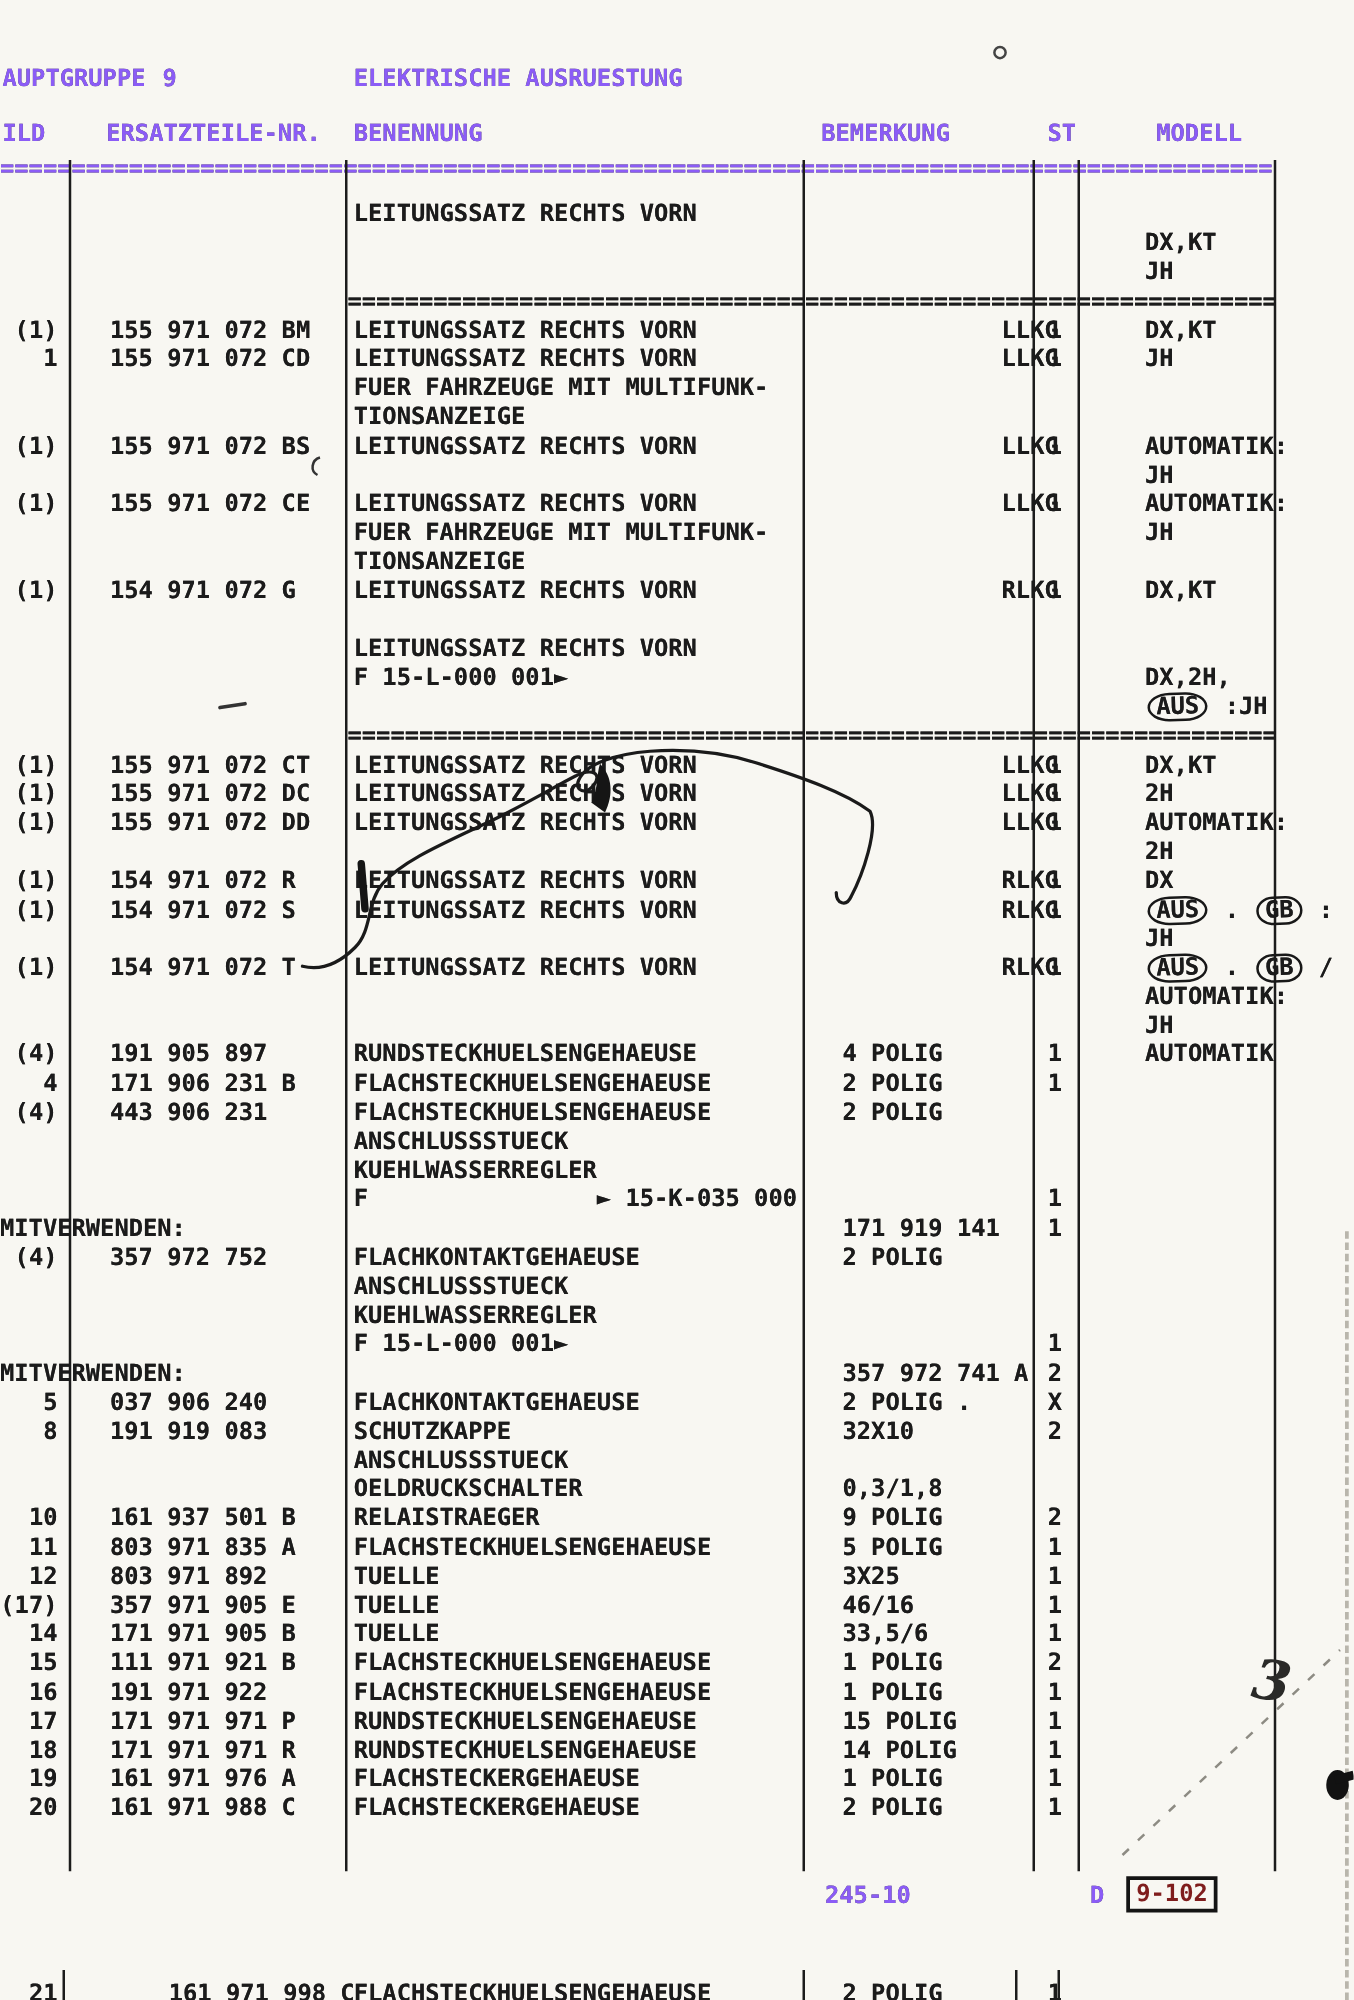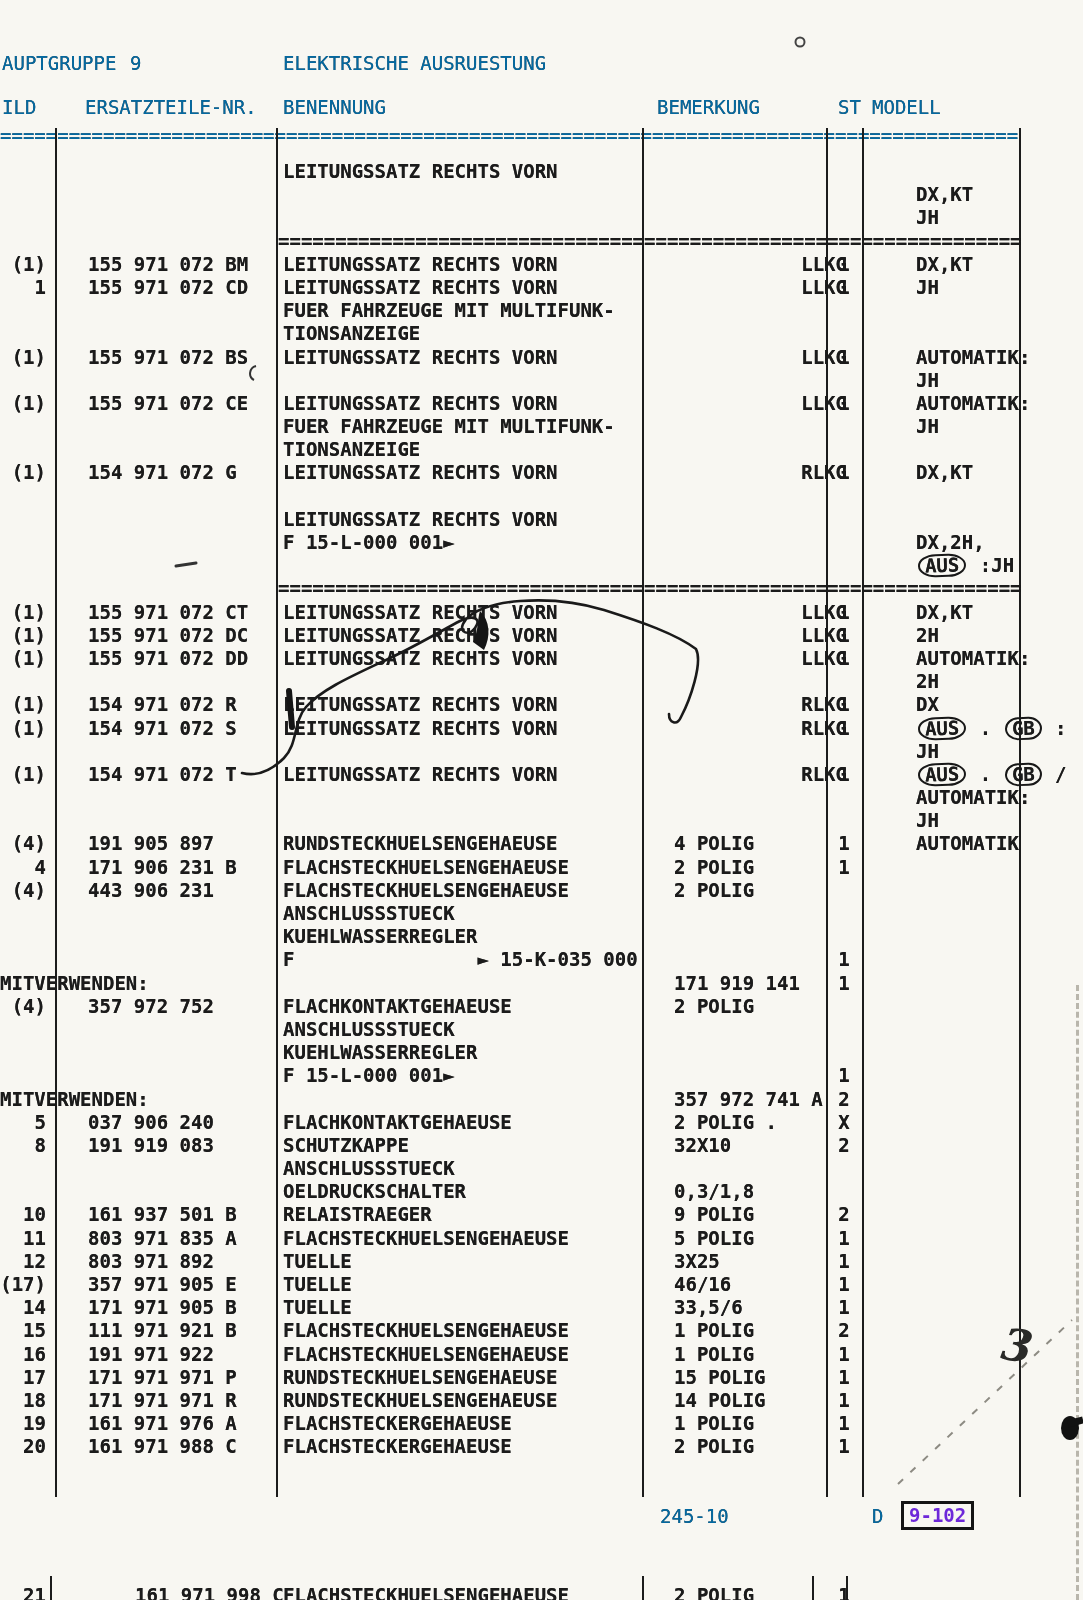--- a/index.html
+++ b/index.html
@@ -2,22 +2,22 @@
 <html><head>
 <meta charset="utf-8">
 <style>
   html,body{margin:0;padding:0;}
   body{
     width:1083px;height:1600px;position:relative;overflow:hidden;
     background:#f8f7f2;
     font-family:"DejaVu Sans Mono","DejaVu Sans",monospace;
   }
   .txt{
-    position:absolute;font-weight:400;font-size:19px;line-height:23px;
-    white-space:pre;color:#0369a1;letter-spacing:0;
+    position:absolute;font-weight:700;font-size:19px;line-height:23px;
+    white-space:pre;color:#8b5cf6;letter-spacing:0;
     text-shadow:0 0 .5px rgba(20,20,20,.8);
   }
   
   #rows{position:absolute;top:160px;left:0;width:1083px;}
   .row{position:relative;height:23.2px;}
   .cell{
     position:absolute;top:0;font-weight:700;font-size:19px;line-height:23px;
     white-space:pre;color:#1b1b1b;text-shadow:0 0 .5px rgba(20,20,20,.8);
   }
   .c-ild{left:0;width:46px;text-align:right;}
@@ -32,21 +32,21 @@
   .oval{
     display:inline-block;border:2.5px solid #181818;border-radius:55%/75%;
     padding:0 5px;margin:0 2px;line-height:19px;transform:rotate(-1.5deg);
   }
   .vrule{position:absolute;width:2px;background:#1c1c1c;top:128px;height:1369px;}
   .stub{position:absolute;width:2px;background:#1c1c1c;top:1576px;height:24px;}
   #cutrow{position:absolute;top:1584px;left:0;width:1083px;height:16px;}
   #cutrow .c-nr{left:135px;}
   .pagebox{
     position:absolute;border:3px solid #141414;padding:0 5px;
-    font-weight:700;font-size:19px;line-height:23px;color:#6d28d9;white-space:pre;
+    font-weight:700;font-size:19px;line-height:23px;color:#7f1d1d;white-space:pre;
   }
   #note3{
     position:absolute;left:1002px;top:1320px;
     font-family:"DejaVu Serif","Liberation Serif",serif;
     font-style:italic;font-weight:700;font-size:44px;color:#2a2a28;
     transform:rotate(9deg);
   }
   .edge-dash{
     position:absolute;left:1076px;top:985px;height:615px;width:0;
     border-left:3px dashed #b9b6ac;
@@ -58,21 +58,21 @@
 
 <div class="txt" style="left:2px;top:52px">AUPTGRUPPE</div>
 <div class="txt" style="left:130px;top:52px">9</div>
 <div class="txt" style="left:283px;top:52px">ELEKTRISCHE AUSRUESTUNG</div>
 
 <div class="txt" style="left:2px;top:96px">ILD</div>
 <div class="txt" style="left:85px;top:96px">ERSATZTEILE-NR.</div>
 <div class="txt" style="left:283px;top:96px">BENENNUNG</div>
 <div class="txt" style="left:657px;top:96px">BEMERKUNG</div>
 <div class="txt" style="left:838px;top:96px">ST</div>
-<div class="txt" style="left:872px;top:96px">MODELL</div>
+<div class="txt" style="left:925px;top:96px">MODELL</div>
 
 <div class="txt" style="left:0;top:124px" id="hsep">=========================================================================================</div>
 
 <div class="vrule" style="left:55px"></div>
 <div class="vrule" style="left:276px"></div>
 <div class="vrule" style="left:642px"></div>
 <div class="vrule" style="left:826px"></div>
 <div class="vrule" style="left:862px"></div>
 <div class="vrule" style="left:1019px"></div>
 

